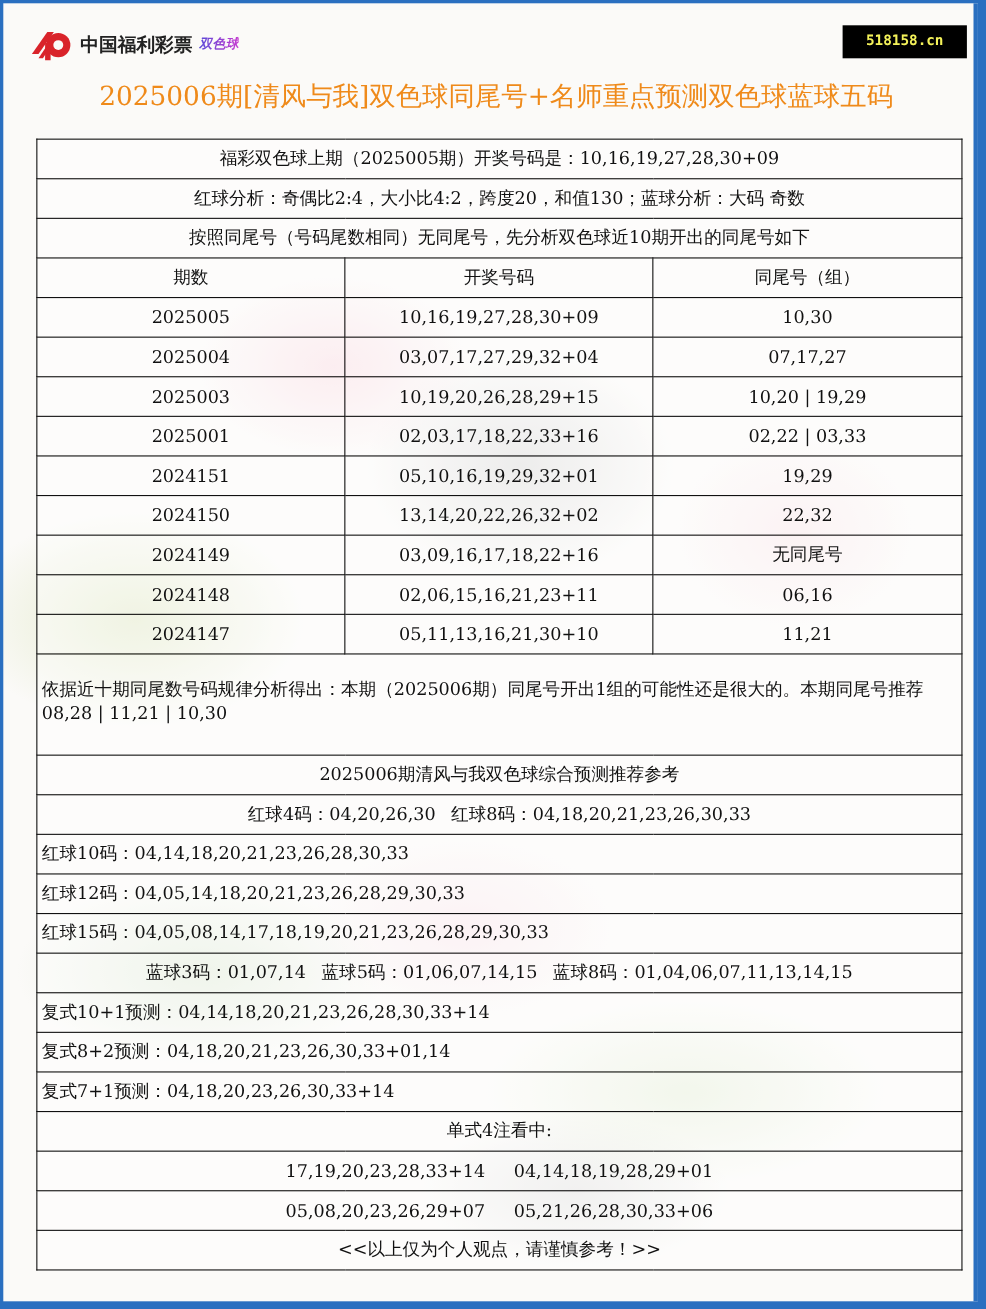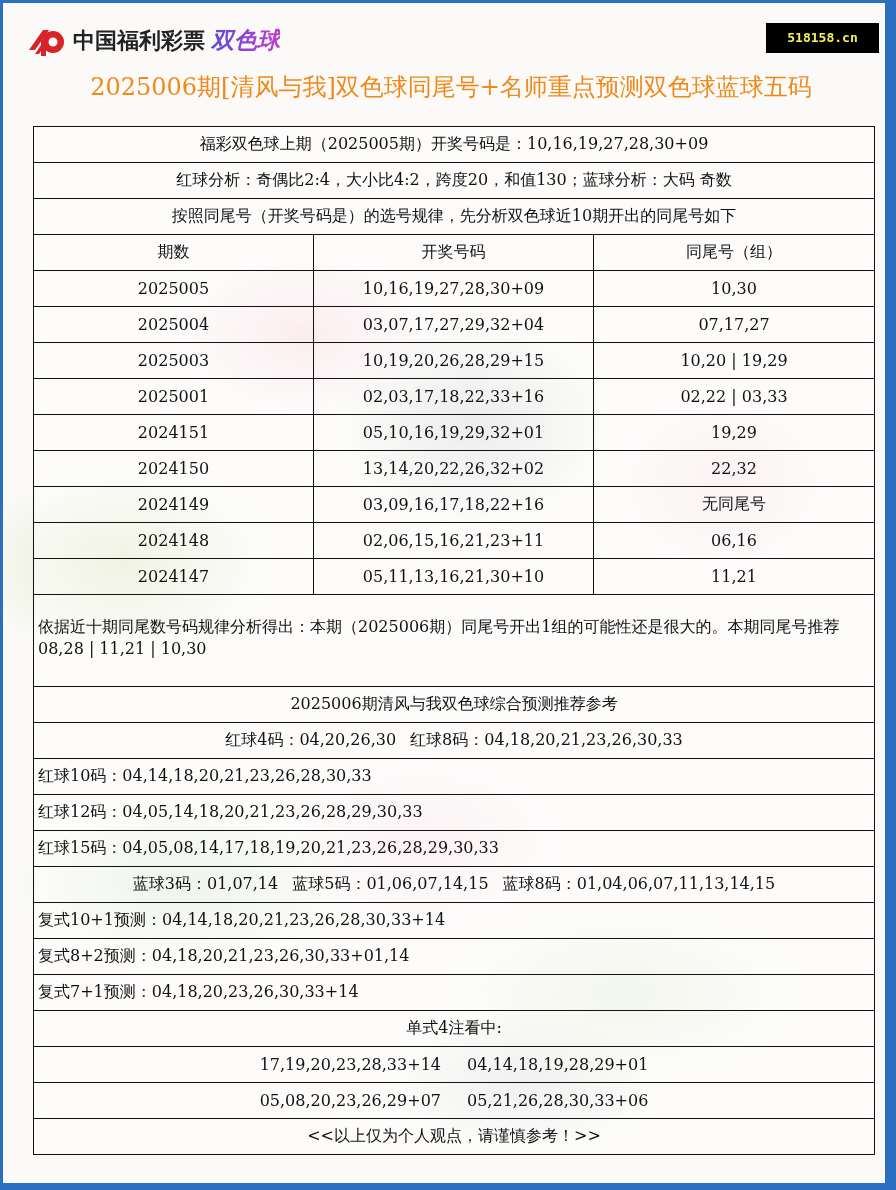--- a/index.html
+++ b/index.html
@@ -22,25 +22,25 @@
         #fbfaf8;
       border-right: 4px solid #2a6fc0;
       box-sizing: border-box;
     }
     .logo {
       position: absolute; left: 20px; top: 22px; display: flex; align-items: center; gap: 6px;
     }
     .logo-mark { width: 44px; height: 30px; }
     .logo-text {
       font-family: "DejaVu Sans", "Liberation Sans", sans-serif;
-      font-weight: bold; font-size: 22px; color: #222; letter-spacing: 0px;
+      font-weight: bold; font-size: 17px; color: #222; letter-spacing: 0px;
     }
     .logo-ssq {
       font-family: "DejaVu Sans", "Liberation Sans", sans-serif;
-      font-weight: bold; font-style: italic; font-size: 23px;
+      font-weight: bold; font-style: italic; font-size: 12px;
       background: linear-gradient(90deg, #5b4bd8, #c43ad0);
       -webkit-background-clip: text; background-clip: text; color: transparent;
     }
     .watermark {
       position: absolute; left: 763px; top: 20px; width: 113px; height: 30px;
       background: #000; color: #f4f25a; font-family: "DejaVu Sans Mono", "Liberation Mono", monospace;
       font-size: 13px; font-weight: bold; line-height: 30px; text-align: center;
     }
     .page-title {
       position: absolute; left: 0; top: 64px; width: 896px; text-align: center;
@@ -91,21 +91,21 @@
         <col style="width:281px">
     </colgroup>
     <tbody>
         <tr>
       <td colspan="3">福彩双色球上期（2025005期）开奖号码是：10,16,19,27,28,30+09</td>
     </tr>
     <tr>
       <td colspan="3">红球分析：奇偶比2:4，大小比4:2，跨度20，和值130；蓝球分析：大码 奇数</td>
     </tr>
     <tr>
-      <td colspan="3">按照同尾号（开奖号码是）的选号规律，先分析双色球近10期开出的同尾号如下</td>
+      <td colspan="3">按照同尾号（号码尾数相同）无同尾号，先分析双色球近10期开出的同尾号如下</td>
     </tr>
     <tr>
       <td>期数</td>
       <td>开奖号码</td>
       <td>同尾号（组）</td>
     </tr>
     <tr>
       <td>2025005</td>
       <td>10,16,19,27,28,30+09</td>
       <td>10,30</td>

